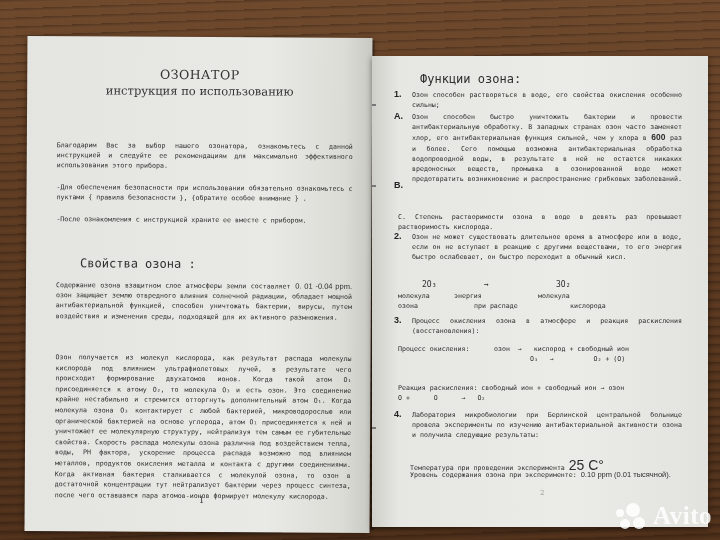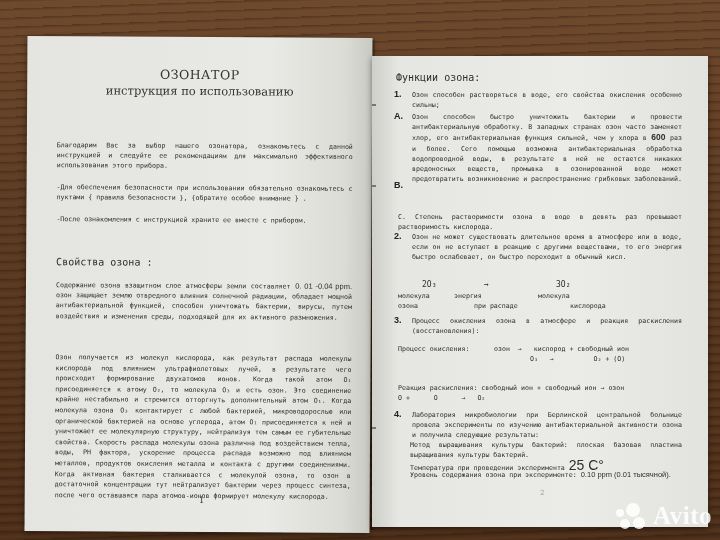--- a/index.html
+++ b/index.html
@@ -30,21 +30,21 @@
     .doc-subtitle {
       position: absolute; left: 0; right: 0; top: 47px; text-align: center;
       font-size: 11.5px; color: #333;
     }
     .txt {
       position: absolute; font-family: "DejaVu Sans Mono", monospace;
       font-size: 6.6px; line-height: 10.2px; color: #2e2e2e;
       white-space: pre-wrap;
     }
     .txt-justify { text-align: justify; white-space: normal; }
-    .heading { position: absolute; font-family: "DejaVu Sans Mono", monospace; font-size: 10px; color: #2e2e2e; }
+    .heading { position: absolute; font-family: "DejaVu Sans Mono", monospace; font-size: 12px; color: #2e2e2e; margin-left: 24px; }
     .num {
       position: absolute; font-family: "Liberation Sans", sans-serif; font-weight: bold;
       font-size: 9px; color: #222;
     }
     .page-number {
       position: absolute; font-family: "DejaVu Serif", serif; font-size: 9px; color: #444;
     }
     .page-number.faint { color: #9a9a9a; font-size: 7px; }
     .eq-row { position: absolute; font-family: "DejaVu Sans Mono", monospace; font-size: 6.6px; color: #2e2e2e; white-space: pre; }
     .eq-big { font-size: 8px; }
@@ -115,21 +115,20 @@
 
   <div class="eq-row" style="left:26px; top:289px;">Процесс окисления:</div>
   <div class="eq-row" style="left:122px; top:289px;">озон  →   кислород + свободный ион</div>
   <div class="eq-row" style="left:158px; top:299px;">O₃   →          O₂ + (O)</div>
 
   <div class="eq-row" style="left:26px; top:328px;">Реакция раскисления: свободный ион + свободный ион → озон</div>
   <div class="eq-row" style="left:26px; top:338px;">O +      O      →   O₂</div>
 
   <div class="num" style="left:22px; top:353px;">4.</div>
   <div class="txt txt-justify" style="left:40px; top:354px; width:270px;">Лаборатория микробиологии при Берлинской центральной больнице провела эксперименты по изучению антибактериальной активности озона и получила следующие результаты:</div>
-  <div class="txt txt-justify" style="left:38px; top:384px; width:272px;">Метод выращивания культуры бактерий: плоская базовая пластина выращивания культуры бактерий.</div>
   <div class="txt" style="left:38px; top:404px; width:272px;"><span>Температура при проведении эксперимента </span><span class="bold-num" style="font-weight:normal;font-size:14px;">25 С°</span></div>
   <div class="txt" style="left:38px; top:414px; width:280px;"><span>Уровень содержания озона при эксперименте: </span><span class="bold-num" style="font-weight:normal;font-size:7.5px;">0.10 ppm (0.01 тысячной).</span></div>
 
   <div class="page-number faint" style="left:168px; top:433px;">2</div>
 </div>
 
 <div class="staple" style="top:104px;"></div>
 <div class="staple" style="top:185px;"></div>
 <div class="staple" style="top:427px;"></div>
 

